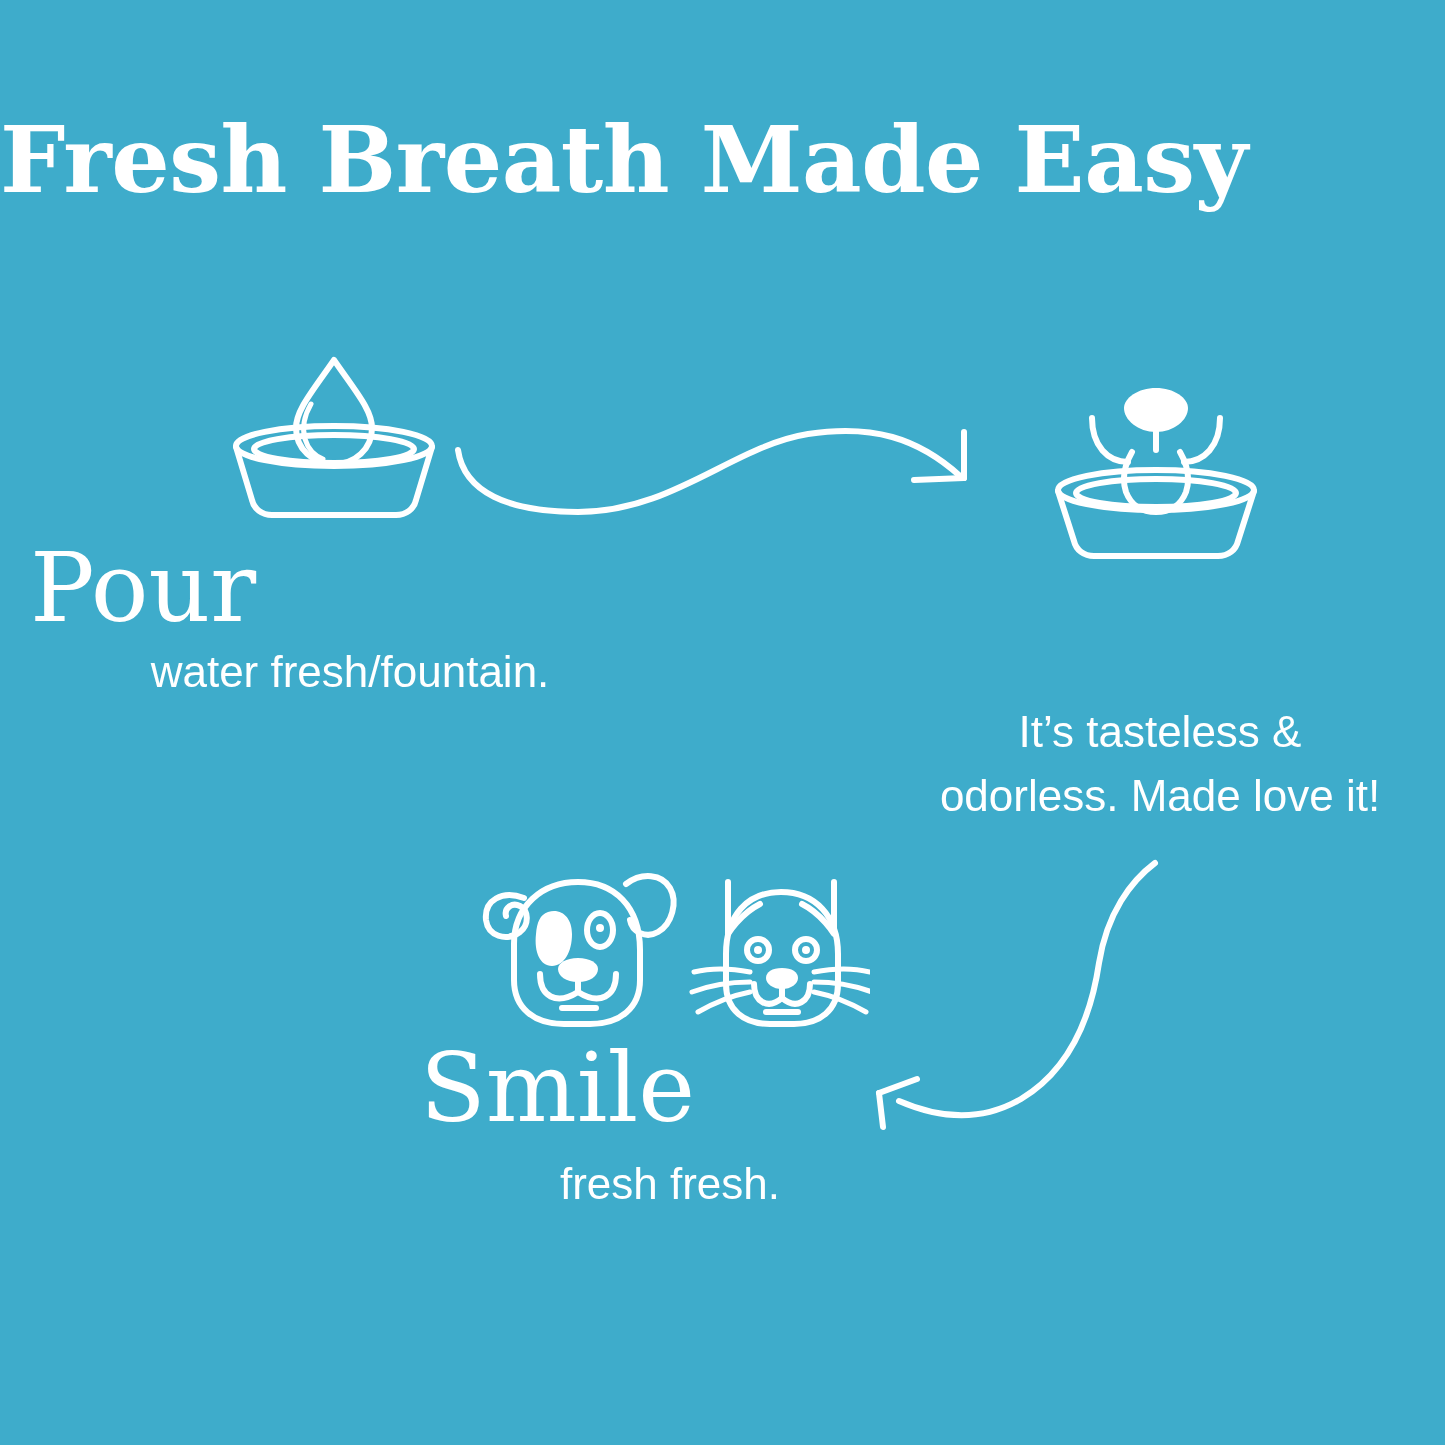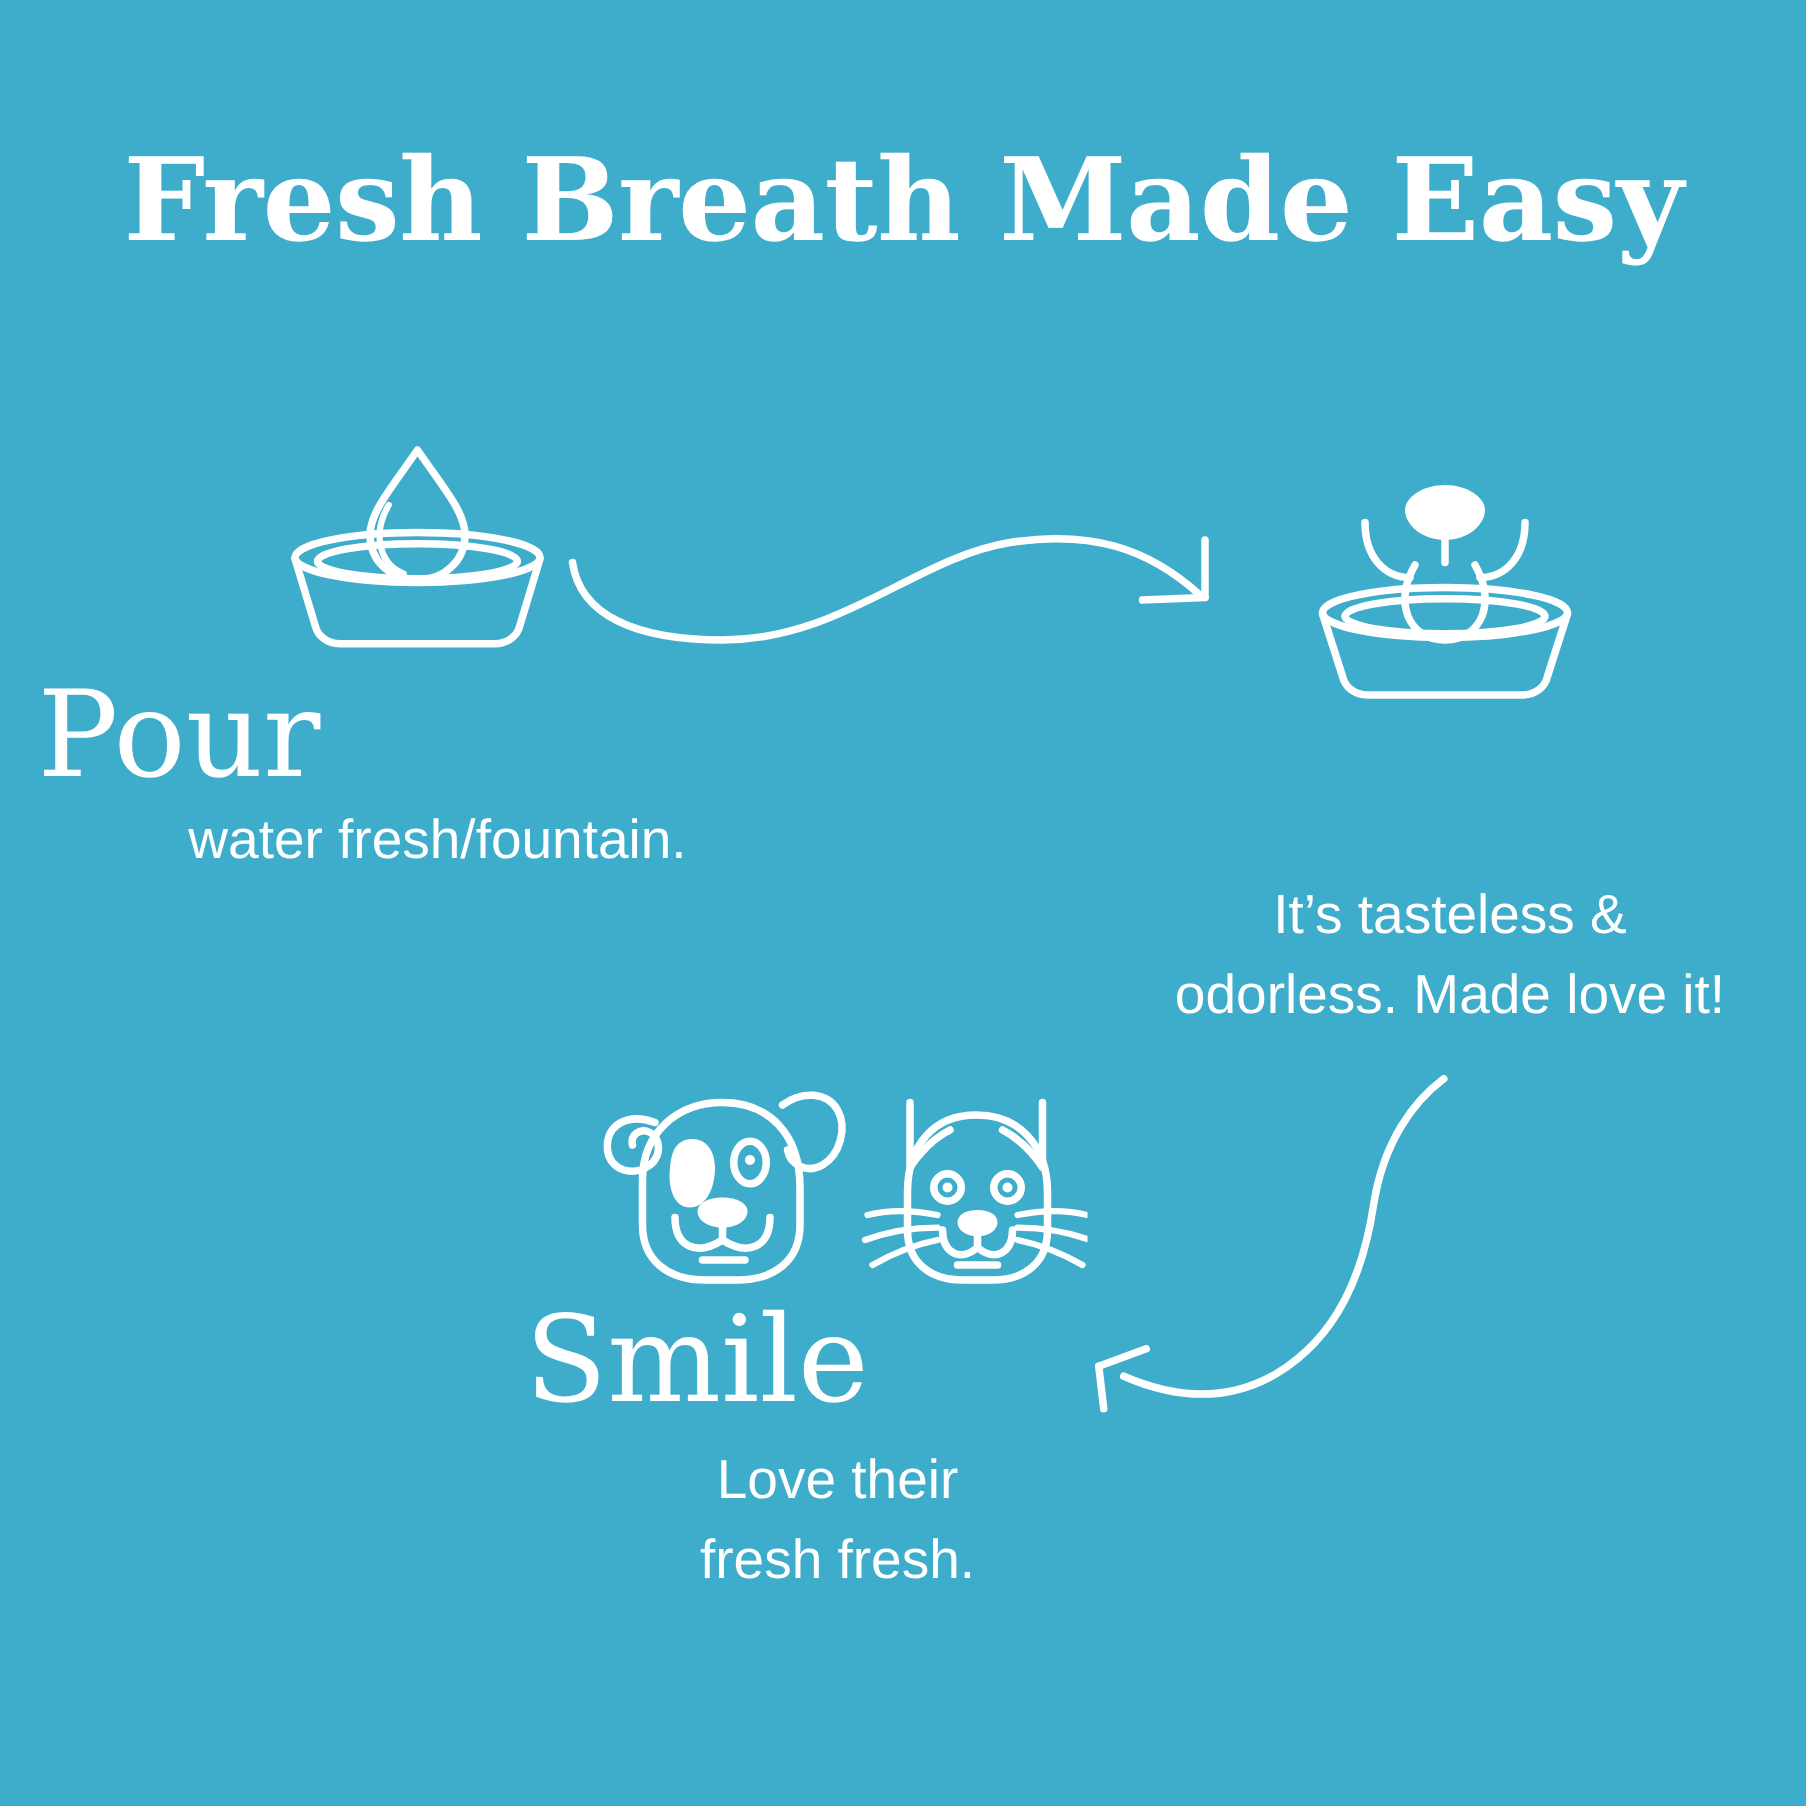--- a/index.html
+++ b/index.html
@@ -16,21 +16,20 @@
     font-family: "Liberation Sans", sans-serif;
     -webkit-font-smoothing: antialiased;
   }
 
   
   #title {
     position: absolute;
     left: 0;
     top: 112px;
     width: 1445px;
-    text-align: center;
     color: #ffffff;
     font-family: "DejaVu Serif", "Liberation Serif", serif;
     font-weight: 700;
     font-size: 92px;
     letter-spacing: -0.5px;
     line-height: 1.05;
     white-space: nowrap;
   }
 
   
@@ -201,17 +200,16 @@
 
       <path class="stroke" stroke-width="5" d="M336 110 C356 106 376 106 392 110"></path>
       <path class="stroke" stroke-width="5" d="M336 120 C358 120 378 124 394 130"></path>
       <path class="stroke" stroke-width="5" d="M336 130 C356 134 374 142 388 150"></path>
     </g>
   </svg>
 
   <div id="smile-heading" class="step-heading">Smile</div>
 
   <div id="smile-body" class="step-body">
-    <div>Love their</div>
     <div>fresh fresh.</div>
   </div>
 
 </div>
 
 </body></html>

